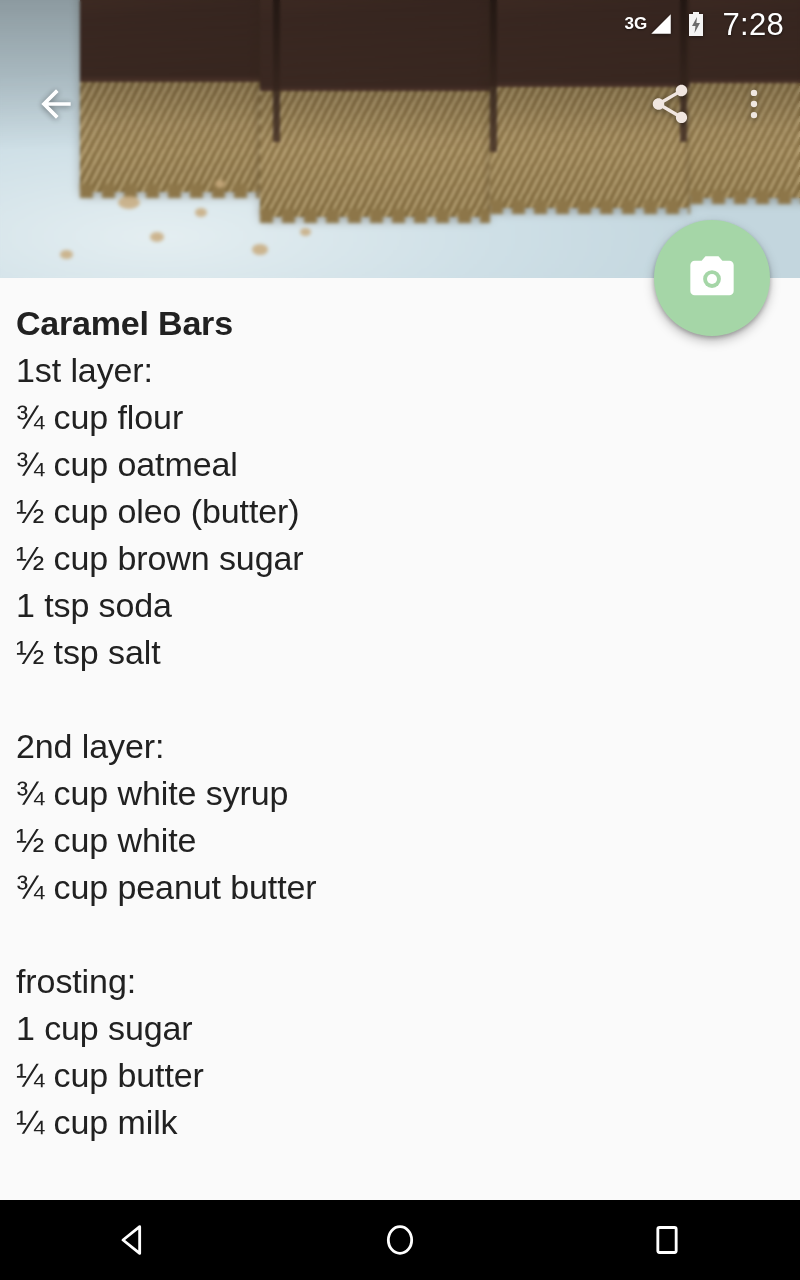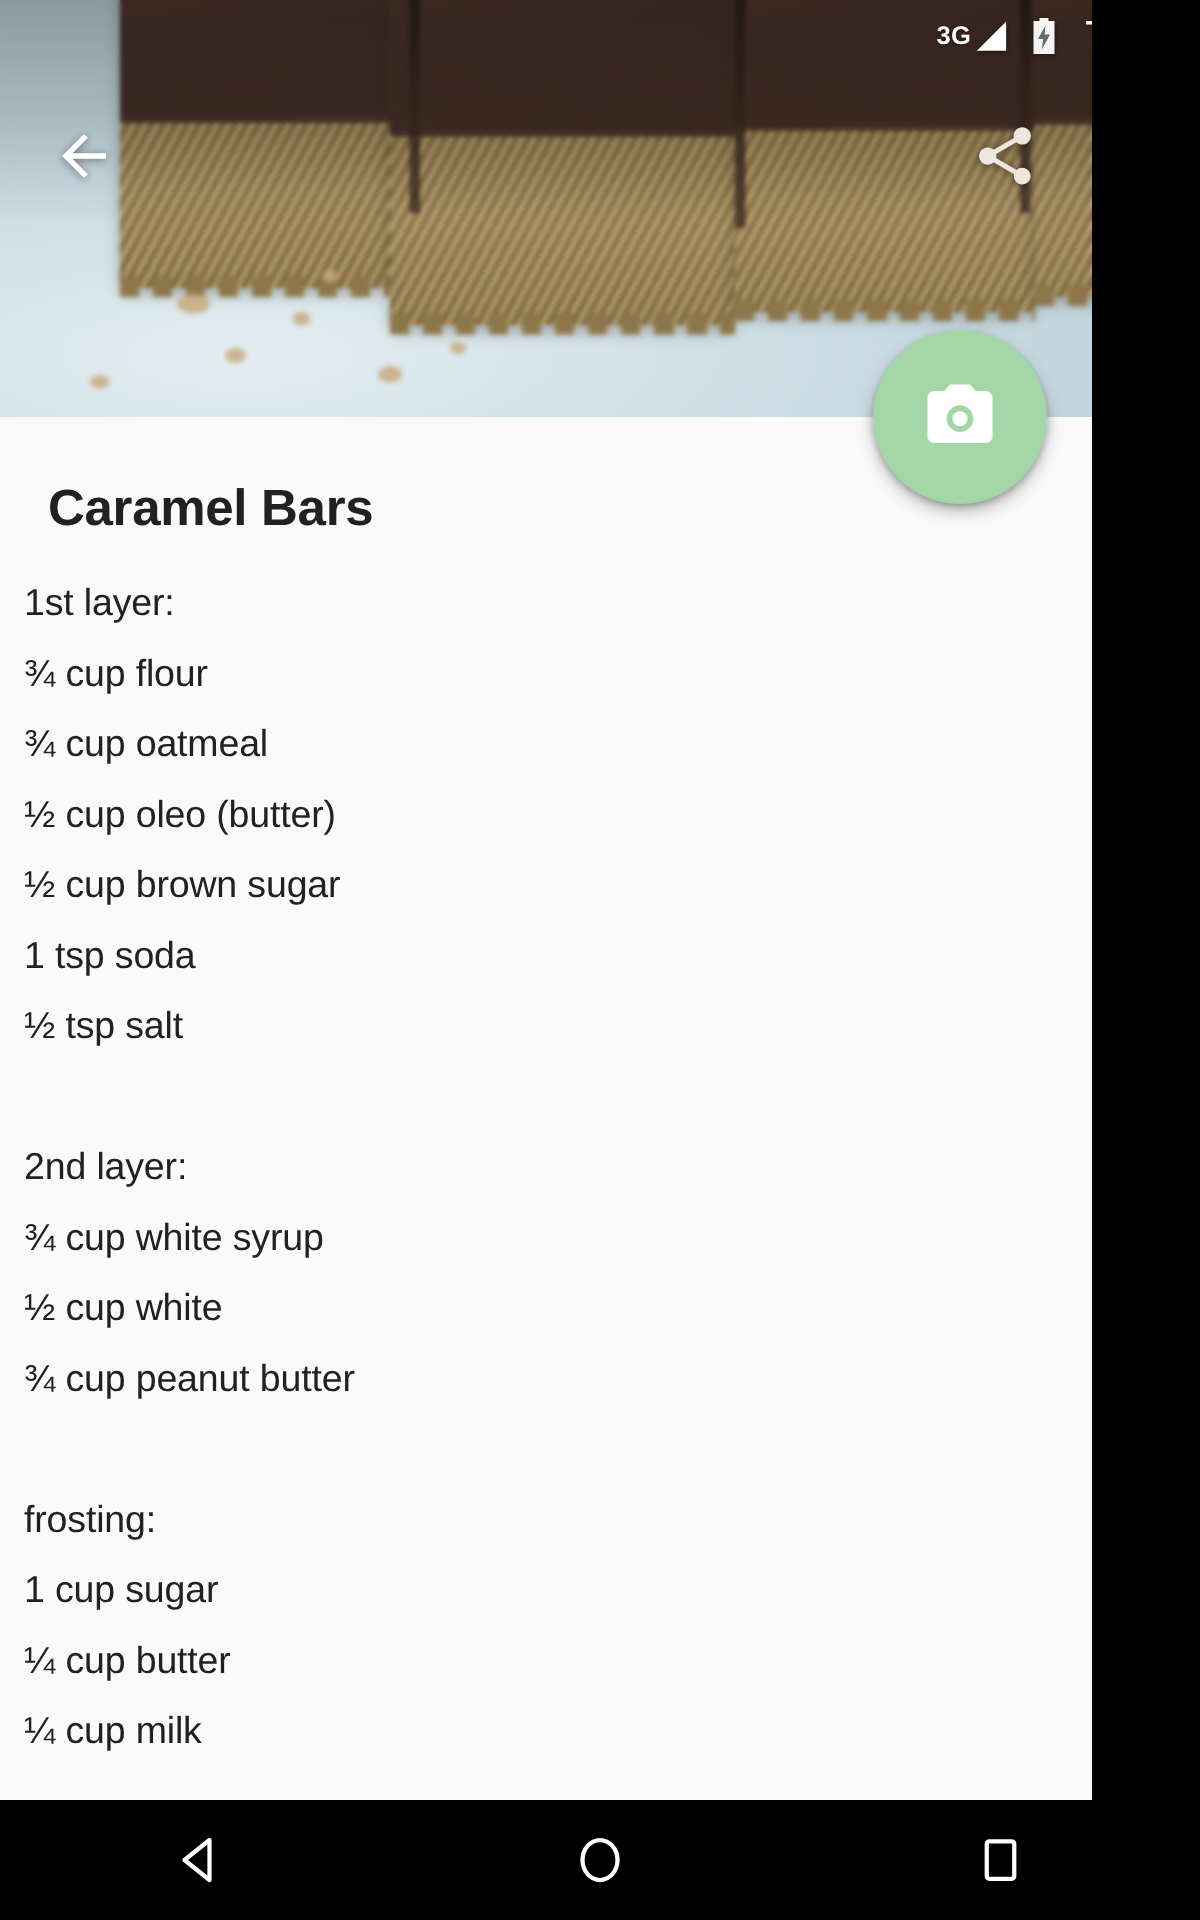--- a/index.html
+++ b/index.html
@@ -6,21 +6,21 @@
     margin: 0;
     padding: 0;
     background: #000;
   }
   body {
     font-family: "Liberation Sans", sans-serif;
     -webkit-font-smoothing: antialiased;
   }
   #screen {
     position: relative;
-    width: 728px;
+    width: 800px;
     height: 1280px;
     overflow: hidden;
     background: #fafafa;
   }
 
   
   #hero {
     position: absolute;
     top: 0; left: 0;
     width: 800px;
@@ -190,36 +190,36 @@
   
   #content {
     position: absolute;
     top: 278px; left: 0;
     width: 800px;
     height: 922px;
     background: #fafafa;
     overflow: hidden;
   }
   #recipe-title {
-    margin: 16px;
+    margin: 0;
     padding: 26px 0 0 16px;
     font-size: 34px;
     font-weight: bold;
     color: #212121;
     letter-spacing: -.2px;
   }
   #ingredients-label {
     padding: 22px 0 0 16px;
     font-size: 21px;
     color: #9e9e9e;
     line-height: 22px;
   }
   #ingredients-body {
     padding: 4px 0 0 16px;
-    font-size: 25px;
+    font-size: 34px;
     line-height: 47px;
     color: #212121;
     letter-spacing: -.1px;
     white-space: pre-wrap;
   }
 
   
   #navbar {
     position: absolute;
     bottom: 0; left: 0;

